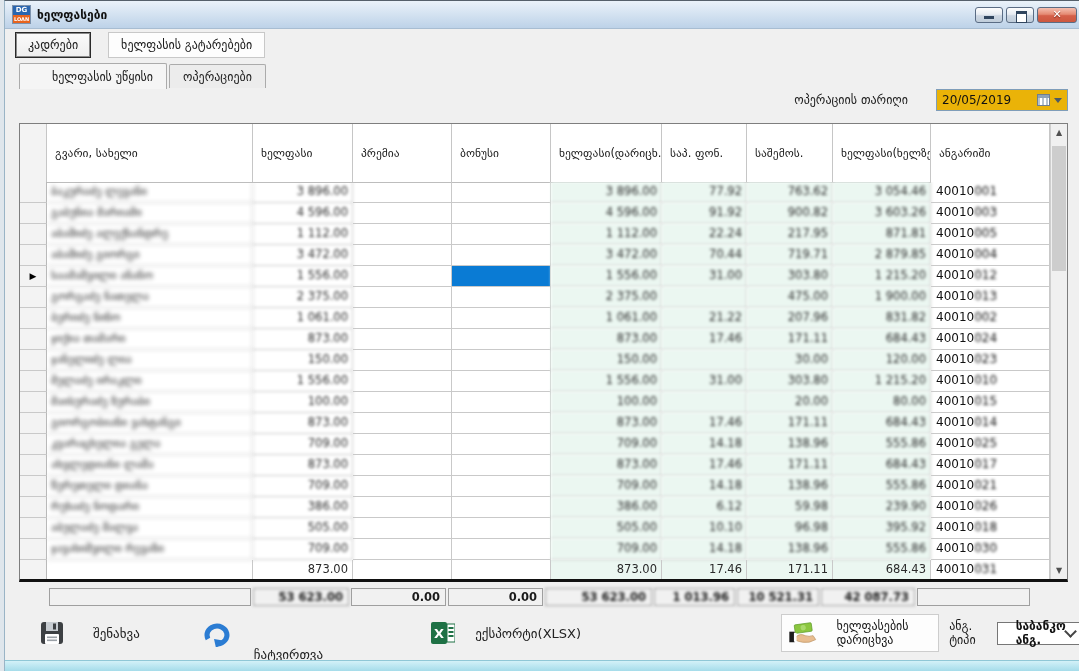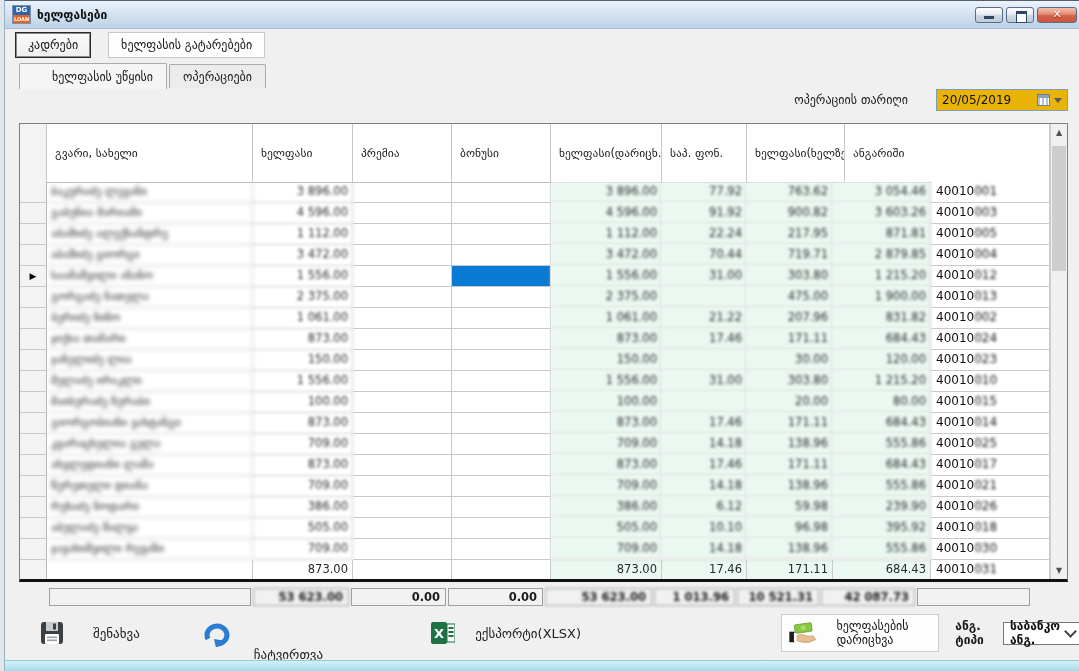--- a/index.html
+++ b/index.html
@@ -69,21 +69,21 @@
   .sthumb{position:absolute;left:1px;right:1px;top:22px;height:125px;background:#cdcdcd;}
   
   .totals{position:absolute;left:14px;top:587px;width:1049px;height:18px;display:flex;}
   .tbox{height:18px;box-sizing:border-box;border:1px solid #9f9f9f;background:#f1f1f1;font-size:11.5px;font-weight:bold;text-align:right;line-height:16px;padding:0 5px;margin-right:2px;flex:none;overflow:hidden;white-space:nowrap;}
   
   .toolbar{position:absolute;left:0;top:610px;width:1079px;height:44px;display:flex;align-items:center;}
   .tool{display:flex;align-items:center;cursor:default;}
   .tool .lbl{font-size:13px;color:#222;}
   .accrue-btn{display:flex;align-items:center;height:38px;border:1px solid #cdcdcd;background:#fdfdfd;padding:0 14px 0 6px;box-sizing:border-box;}
   .combo{width:157px;height:23px;border:1px solid #767676;background:#fff;display:flex;align-items:center;box-sizing:border-box;}
-  .combo .cval{flex:1;padding-left:6px;font-weight:bold;font-size:12px;color:#111;}
+  .combo .cval{flex:1;padding-left:18px;font-weight:bold;font-size:12px;color:#111;}
   .chev{width:7px;height:7px;border-right:2px solid #444;border-bottom:2px solid #444;transform:rotate(45deg);margin:-3px 8px 0 0;}
   
   .bottomframe{position:absolute;left:0;bottom:0;width:1079px;height:11px;background:linear-gradient(#d3f1f8,#a5dcea);border-top:1px solid #8fc7d6;box-sizing:border-box;}
 </style>
 </head>
 <body>
 
 <div class="window">
 
   <div class="titlebar">
@@ -125,20 +125,21 @@
   <div class="grid">
     <div class="grid-inner">
       <div class="ghead" id="ghead">
           <div class="hc c0" style="background: rgb(243, 243, 243);"></div>
           <div class="hc c1">გვარი, სახელი</div>
           <div class="hc c2">ხელფასი</div>
           <div class="hc c3">პრემია</div>
           <div class="hc c4">ბონუსი</div>
           <div class="hc c5">ხელფასი(დარიცხ.</div>
           <div class="hc c6">საპ. ფონ.</div>
+          <div class="hc c7">საშემოს.</div>
           <div class="hc c8">ხელფასი(ხელზე</div>
           <div class="hc c9">ანგარიში</div>
         </div>
       <div class="gbody" id="gbody">
   <div class="tr">
     <div class="td c0 rowhdr"><span class="selarrow"></span></div>
     <div class="td c1 cell-name anon">ბაკურაძე ლევანი</div>
     <div class="td c2 num cell-salary anon-n">3 896.00</div>
     <div class="td c3 num cell-premia"></div>
     <div class="td c4 num cell-bonusi"></div>
@@ -442,21 +443,21 @@
       <svg width="46" height="32" viewBox="0 0 46 32">
         <rect x="10" y="2" width="26" height="13" rx="1.5" fill="#8bc63f" stroke="#5a9a26" stroke-width="1" transform="rotate(-8 23 8)"></rect>
         <circle cx="23" cy="8" r="4" fill="#a9d96c" transform="rotate(-8 23 8)"></circle>
         <path d="M12 22 q6 -6 14 -2 q6 2 12 0 l4 6 q-10 6 -20 4 q-7 -1 -12 -4 z" fill="#e8bd8f" stroke="#b98f5f" stroke-width="1"></path>
         <rect x="2" y="14" width="8" height="16" fill="#1d1d1d"></rect>
         <rect x="9" y="16" width="4" height="13" fill="#ffffff"></rect>
       </svg>
       <span class="lbl" style="margin-left:18px;">ხელფასების დარიცხვა</span>
     </div>
 
-    <span class="lbl" style="margin-left:16px;font-weight:bold;">ანგ. ტიპი</span>
+    <span class="lbl" style="margin-left:10px;">ანგ. ტიპი</span>
 
     <div class="combo" style="margin-left:18px;">
       <span class="cval">საბანკო ანგ.</span>
       <span class="chev"></span>
     </div>
 
   </div>
 
   <div class="bottomframe"></div>
 </div>

